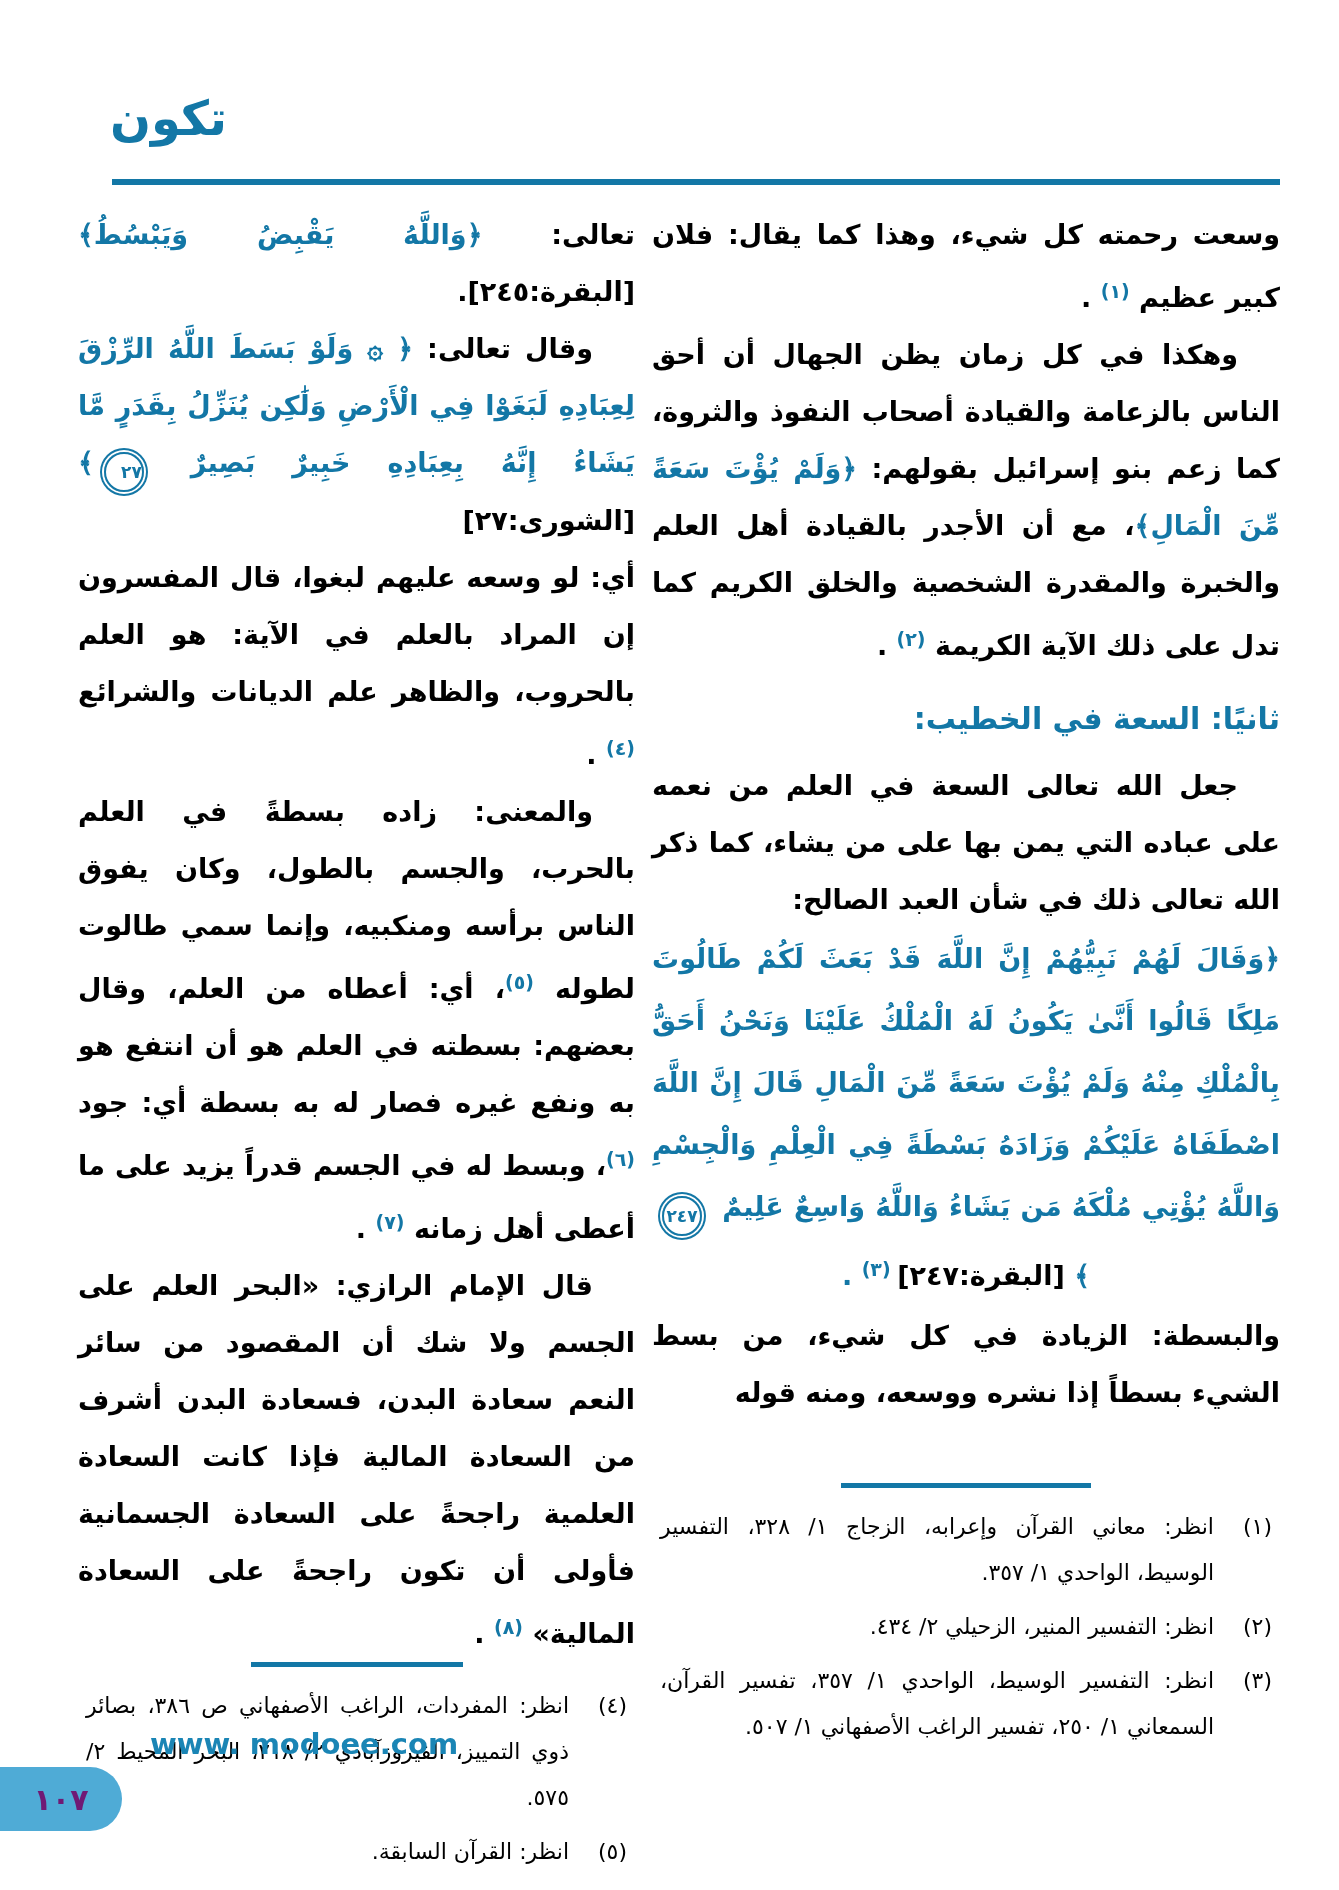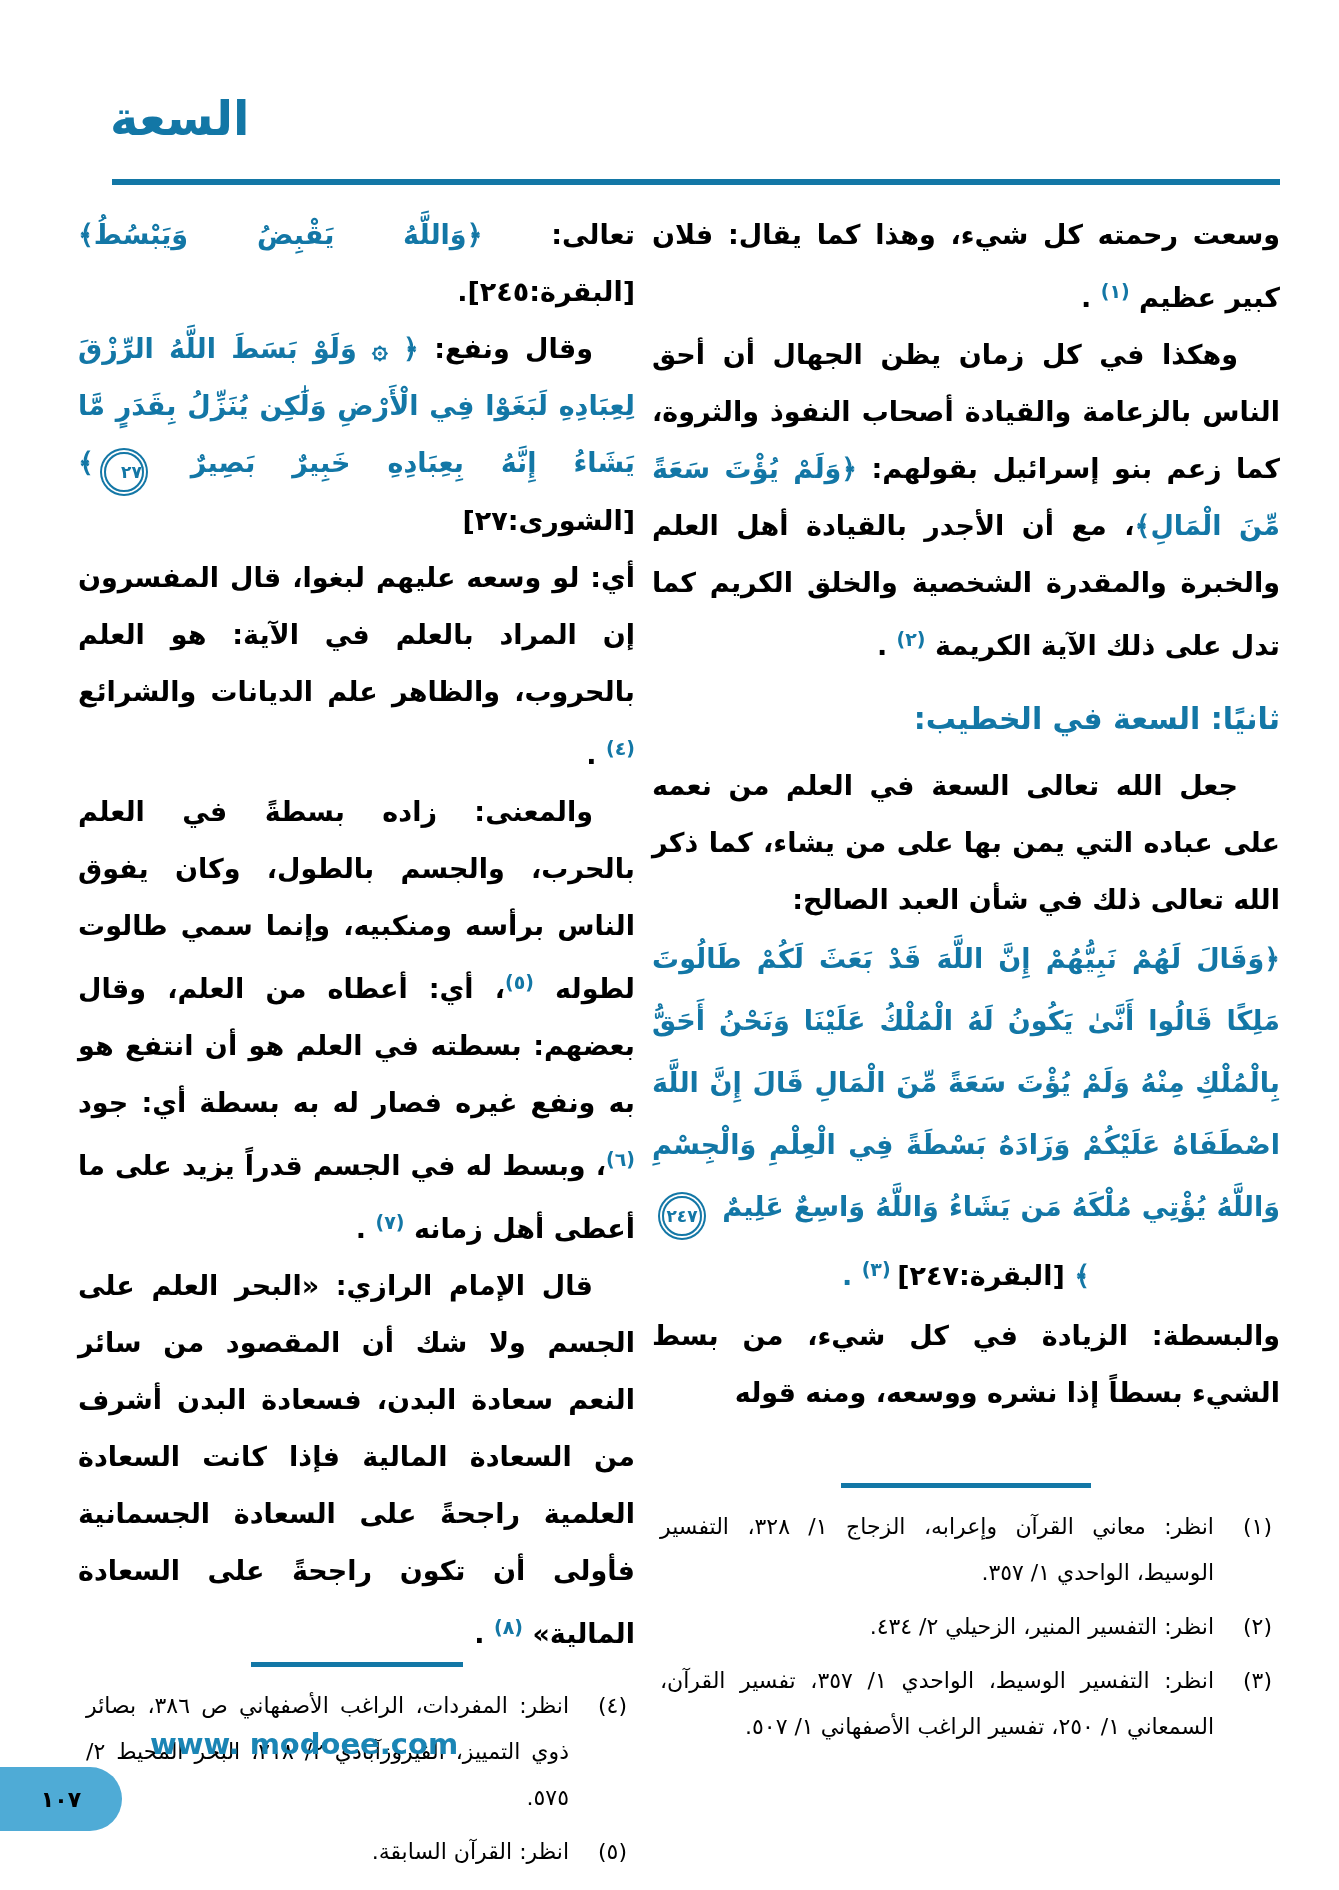--- a/index.html
+++ b/index.html
@@ -55,34 +55,34 @@
   .fn-sep.w-left{width:212px;}
   .fn-item{margin:8px;padding-right:58px;text-indent:-58px;}
   .fn-num{display:inline-block;width:58px;text-indent:0;}
   .footer-pill{
     position:absolute;left:0;top:1767px;width:122px;height:64px;
     background:var(--pill);
     border-top-right-radius:34px;border-bottom-right-radius:34px;
     display:flex;align-items:center;justify-content:center;
   }
   .footer-pill .num{
-    color:#000000;font-size:22px;font-weight:bold;letter-spacing:4px;
+    color:#701a75;font-size:30px;font-weight:bold;letter-spacing:4px;
   }
   .website{
     position:absolute;left:150px;top:1727px;direction:ltr;
     color:var(--website);font-size:29px;font-weight:bold;
     font-family:"DejaVu Sans",sans-serif;
   }
 </style>
 </head>
 <body>
 
 <div id="page">
 
-  <div class="header-title">السعة</div>
+  <div class="header-title">تكون</div>
 
   <div class="header-rule"></div>
 
   <div class="col col-right">
     <div>
         <p class="para"><span class="seg-n">وسعت رحمته كل شيء، وهذا كما يقال: فلان كبير عظيم </span><span class="seg-r">(١)</span><span class="seg-n"> .</span></p>
         <p class="para indent"><span class="seg-n">وهكذا في كل زمان يظن الجهال أن أحق الناس بالزعامة والقيادة أصحاب النفوذ والثروة، كما زعم بنو إسرائيل بقولهم: </span><span class="seg-q">﴿وَلَمْ يُؤْتَ سَعَةً مِّنَ الْمَالِ﴾</span><span class="seg-n">، مع أن الأجدر بالقيادة أهل العلم والخبرة والمقدرة الشخصية والخلق الكريم كما تدل على ذلك الآية الكريمة </span><span class="seg-r">(٢)</span><span class="seg-n"> .</span></p>
         <p class="para heading"><span class="seg-h">ثانيًا: السعة في الخطيب:</span></p>
         <p class="para indent"><span class="seg-n">جعل الله تعالى السعة في العلم من نعمه على عباده التي يمن بها على من يشاء، كما ذكر الله تعالى ذلك في شأن العبد الصالح:</span></p>
         <p class="para qblock" style="text-align-last: center;"><span class="seg-q">﴿وَقَالَ لَهُمْ نَبِيُّهُمْ إِنَّ اللَّهَ قَدْ بَعَثَ لَكُمْ طَالُوتَ مَلِكًا قَالُوا أَنَّىٰ يَكُونُ لَهُ الْمُلْكُ عَلَيْنَا وَنَحْنُ أَحَقُّ بِالْمُلْكِ مِنْهُ وَلَمْ يُؤْتَ سَعَةً مِّنَ الْمَالِ قَالَ إِنَّ اللَّهَ اصْطَفَاهُ عَلَيْكُمْ وَزَادَهُ بَسْطَةً فِي الْعِلْمِ وَالْجِسْمِ وَاللَّهُ يُؤْتِي مُلْكَهُ مَن يَشَاءُ وَاللَّهُ وَاسِعٌ عَلِيمٌ </span><span class="ayah">٢٤٧</span><span class="seg-q">﴾ </span><span class="seg-c">[البقرة:٢٤٧]</span><span class="seg-r"> (٣)</span><span class="seg-n"> .</span></p>
@@ -94,21 +94,21 @@
           <p class="fn-item"><span class="fn-num">(١)</span><span>انظر: معاني القرآن وإعرابه، الزجاج ١/ ٣٢٨، التفسير الوسيط، الواحدي ١/ ٣٥٧.</span></p>
           <p class="fn-item"><span class="fn-num">(٢)</span><span>انظر: التفسير المنير، الزحيلي ٢/ ٤٣٤.</span></p>
           <p class="fn-item"><span class="fn-num">(٣)</span><span>انظر: التفسير الوسيط، الواحدي ١/ ٣٥٧، تفسير القرآن، السمعاني ١/ ٢٥٠، تفسير الراغب الأصفهاني ١/ ٥٠٧.</span></p>
         </div>
     </div>
   </div>
 
   <div class="col col-left">
     <div>
         <p class="para"><span class="seg-n">تعالى: </span><span class="seg-q">﴿وَاللَّهُ يَقْبِضُ وَيَبْسُطُ﴾</span><span class="seg-c"> [البقرة:٢٤٥]</span><span class="seg-n">.</span></p>
-        <p class="para indent" style="text-align-last: justify;"><span class="seg-n">وقال ونفع: </span><span class="seg-q">﴿ ۞ وَلَوْ بَسَطَ اللَّهُ الرِّزْقَ لِعِبَادِهِ لَبَغَوْا فِي الْأَرْضِ وَلَٰكِن يُنَزِّلُ بِقَدَرٍ مَّا يَشَاءُ إِنَّهُ بِعِبَادِهِ خَبِيرٌ بَصِيرٌ </span><span class="ayah">٢٧</span><span class="seg-q">﴾</span><span class="seg-c"> [الشورى:٢٧]</span></p>
+        <p class="para indent" style="text-align-last: justify;"><span class="seg-n">وقال تعالى: </span><span class="seg-q">﴿ ۞ وَلَوْ بَسَطَ اللَّهُ الرِّزْقَ لِعِبَادِهِ لَبَغَوْا فِي الْأَرْضِ وَلَٰكِن يُنَزِّلُ بِقَدَرٍ مَّا يَشَاءُ إِنَّهُ بِعِبَادِهِ خَبِيرٌ بَصِيرٌ </span><span class="ayah">٢٧</span><span class="seg-q">﴾</span><span class="seg-c"> [الشورى:٢٧]</span></p>
         <p class="para"><span class="seg-n">أي: لو وسعه عليهم لبغوا، قال المفسرون إن المراد بالعلم في الآية: هو العلم بالحروب، والظاهر علم الديانات والشرائع </span><span class="seg-r">(٤)</span><span class="seg-n"> .</span></p>
         <p class="para indent"><span class="seg-n">والمعنى: زاده بسطةً في العلم بالحرب، والجسم بالطول، وكان يفوق الناس برأسه ومنكبيه، وإنما سمي طالوت لطوله </span><span class="seg-r">(٥)</span><span class="seg-n">، أي: أعطاه من العلم، وقال بعضهم: بسطته في العلم هو أن انتفع هو به ونفع غيره فصار له به بسطة أي: جود </span><span class="seg-r">(٦)</span><span class="seg-n">، وبسط له في الجسم قدراً يزيد على ما أعطى أهل زمانه </span><span class="seg-r">(٧)</span><span class="seg-n"> .</span></p>
         <p class="para indent"><span class="seg-n">قال الإمام الرازي: «البحر العلم على الجسم ولا شك أن المقصود من سائر النعم سعادة البدن، فسعادة البدن أشرف من السعادة المالية فإذا كانت السعادة العلمية راجحةً على السعادة الجسمانية فأولى أن تكون راجحةً على السعادة المالية» </span><span class="seg-r">(٨)</span><span class="seg-n"> .</span></p>
       </div>
     <div class="footnotes">
       <div class="fn-sep w-left"></div>
       <div>
           <p class="fn-item"><span class="fn-num">(٤)</span><span>انظر: المفردات، الراغب الأصفهاني ص ٣٨٦، بصائر ذوي التمييز، الفيروزآبادي ٢/ ٢١٨، البحر المحيط ٢/ ٥٧٥.</span></p>
           <p class="fn-item"><span class="fn-num">(٥)</span><span>انظر: القرآن السابقة.</span></p>
           <p class="fn-item"><span class="fn-num">(٦)</span><span>انظر: الموسوعة القرآنية، الخطيب ٨/ ٥٢.</span></p>

